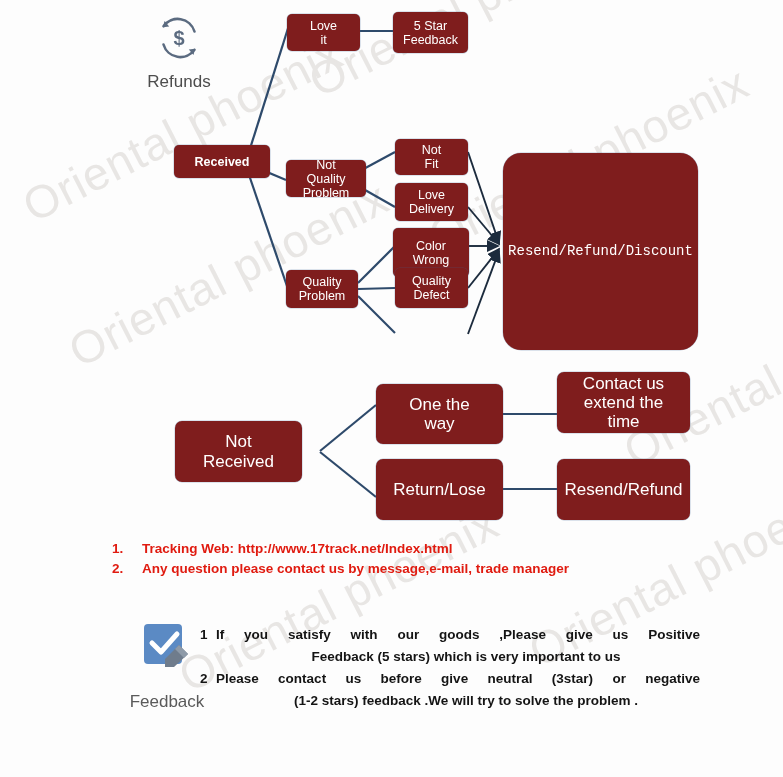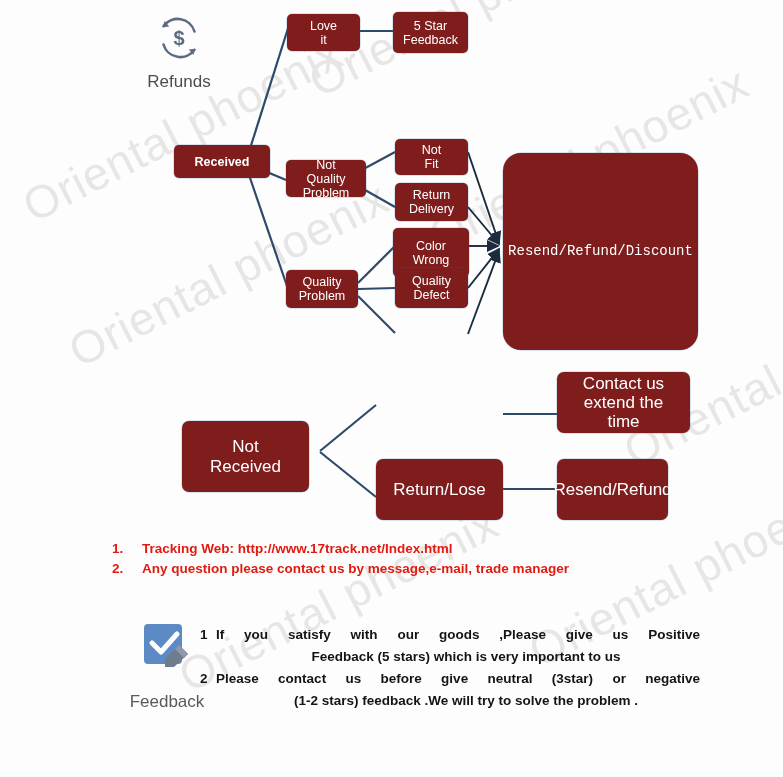--- a/index.html
+++ b/index.html
@@ -207,35 +207,36 @@
 
   <div class="node small" style="left:174px; top:145px; width:96px; height:33px;font-weight:bold;">Received</div>
 
   <div class="node small" style="left:286px; top:160px; width:80px; height:37px; white-space:pre-line;">Not Quality
 Problem</div>
 
   <div class="node small" style="left:286px; top:270px; width:72px; height:38px; white-space:pre-line;">Quality
 Problem</div>
 
   <div class="node small" style="left:395px; top:139px; width:73px; height:36px; white-space:pre-line;">Not Fit</div>
-  <div class="node small" style="left:395px; top:183px; width:73px; height:38px; white-space:pre-line;">Return
+  <div class="node small" style="left:395px; top:183px; width:73px; height:38px; white-space:pre-line;">Love
 Delivery</div>
   <div class="node small" style="left:393px; top:228px; width:76px; height:49px; white-space:pre-line;">Color Wrong</div>
   <div class="node small" style="left:395px; top:268px; width:73px; height:40px; white-space:pre-line;">Quality
 Defect</div>
 
   <div class="node big" style="left:503px; top:153px; width:195px; height:197px;font-family:Liberation Mono, monospace;">Resend/Refund/Discount</div>
 
-  <div class="node large" style="left:182px; top:421px; width:127px; height:71px;">Not Received</div>
-
+  <div class="node large" style="left:175px; top:421px; width:127px; height:61px;">Not Received</div>
+
+  <div class="node large" style="left:376px; top:384px; width:127px; height:60px;">One the way</div>
   <div class="node large" style="left:376px; top:459px; width:127px; height:61px;">Return/Lose</div>
 
   <div class="node large" style="left:557px; top:372px; width:133px; height:61px; white-space:pre-line;">Contact us
 extend the time</div>
-  <div class="node large" style="left:557px; top:459px; width:111px; height:61px;">Resend/Refund</div>
+  <div class="node large" style="left:557px; top:459px; width:133px; height:61px;">Resend/Refund</div>
 
   <div id="notes">
     <div class="note-row">
       <span class="note-num">1.</span>
       <span class="note-txt"><span>Tracking Web: </span><span class="note-link">http://www.17track.net/Index.html</span></span>
     </div>
     <div class="note-row">
       <span class="note-num">2.</span>
       <span class="note-txt">Any question please contact us by message,e-mail, trade manager</span>
     </div>

